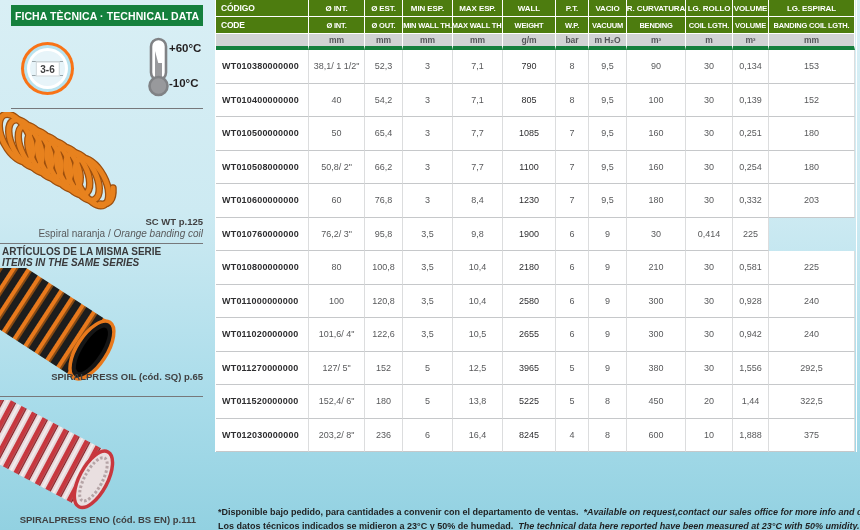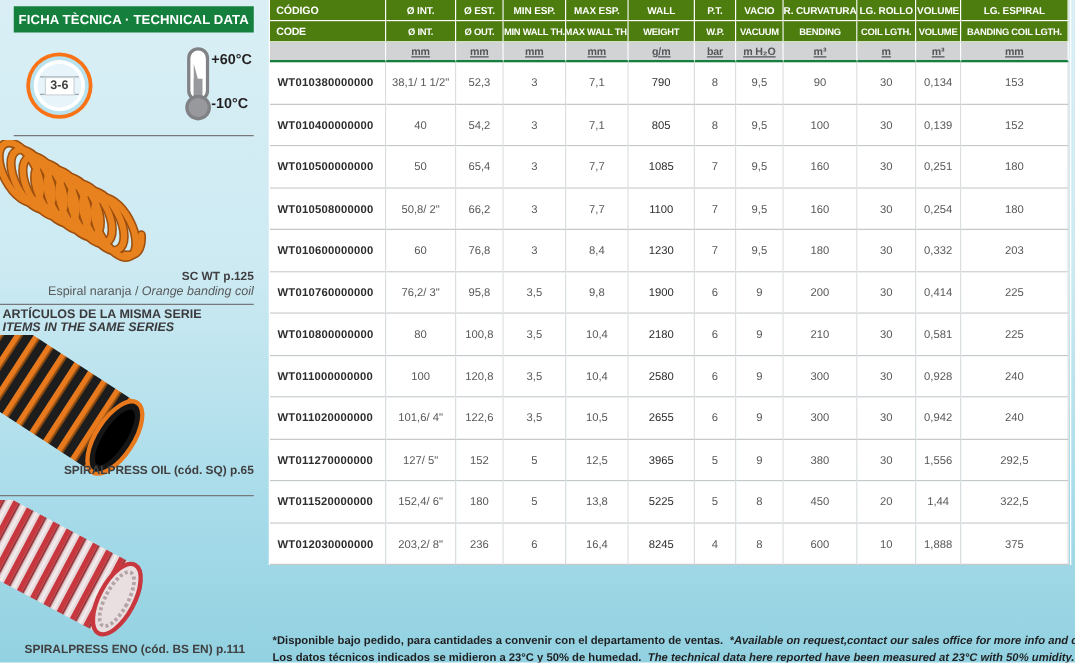--- a/index.html
+++ b/index.html
@@ -51,21 +51,21 @@
   .grid12{display:grid;grid-template-columns:93px 56px 38px 50px 50px 53px 33px 38px 59px 47px 36px 86px;}
   .hrow{height:17px;}
   .urow{height:16px;}
   .th{
     background:#4d7c0f;color:#fff;font-weight:bold;font-size:8px;letter-spacing:-.1px;
     display:flex;align-items:center;justify-content:center;
     border-right:1px solid #fff;border-bottom:1px solid #fff;overflow:hidden;white-space:nowrap;
   }
   .h2row .th{font-size:7.5px;letter-spacing:-.2px;}
   .th.first{justify-content:flex-start;padding-left:5px;font-size:8.5px;}
-  .urow .th{background:#d1d3d4;color:#55565a;font-size:8.5px;border-bottom:2px solid #15803d;text-decoration:underline;}
+  .urow .th{background:#d1d3d4;color:#55565a;font-size:8.5px;border-bottom:4px solid #15803d;}
   .trow{height:33.5px;}
   .td{
     background:#fff;color:#58595b;font-size:9px;
     display:flex;align-items:center;justify-content:center;
     border-right:1px solid #dcddde;border-bottom:1px solid #c6c8ca;overflow:hidden;white-space:nowrap;
   }
   .td.code{justify-content:flex-start;padding-left:6px;font-weight:bold;color:#2e2e30;letter-spacing:.2px;}
   .td.peso{font-weight:normal;color:#2e2e30;text-align:right;}
   
   .footer{position:absolute;left:218px;top:506px;width:638px;color:#1f2021;font-size:9px;line-height:13.5px;white-space:nowrap;}
@@ -293,21 +293,20 @@
         </div>
         <div class="grid12 trow">
           <div class="td code">WT010760000000</div>
           <div class="td">76,2/ 3"</div>
           <div class="td">95,8</div>
           <div class="td">3,5</div>
           <div class="td">9,8</div>
           <div class="td peso">1900</div>
           <div class="td">6</div>
           <div class="td">9</div>
-          <div class="td">200</div>
           <div class="td">30</div>
           <div class="td">0,414</div>
           <div class="td">225</div>
         </div>
         <div class="grid12 trow">
           <div class="td code">WT010800000000</div>
           <div class="td">80</div>
           <div class="td">100,8</div>
           <div class="td">3,5</div>
           <div class="td">10,4</div>

